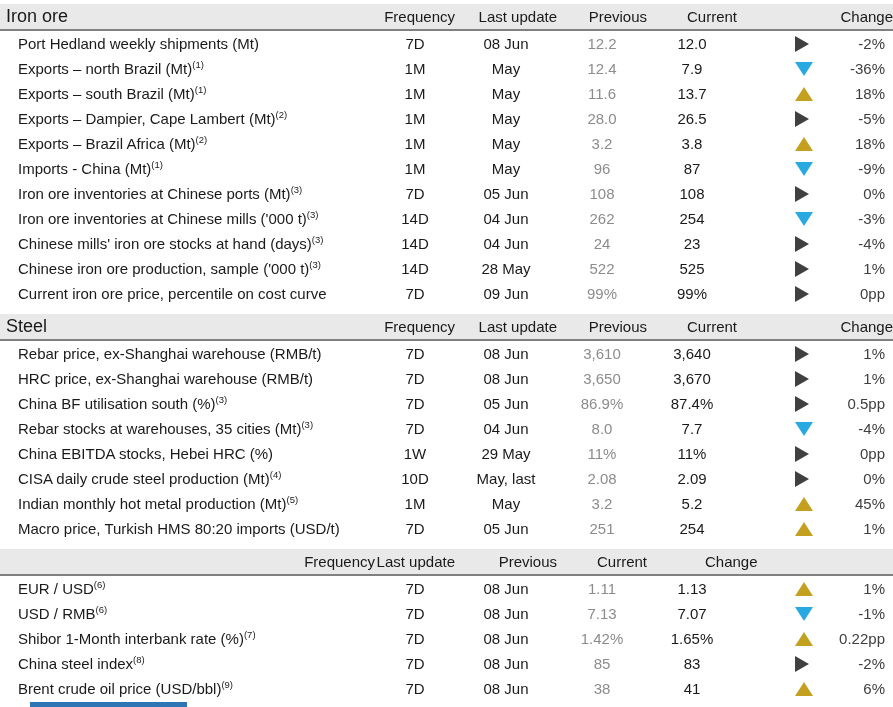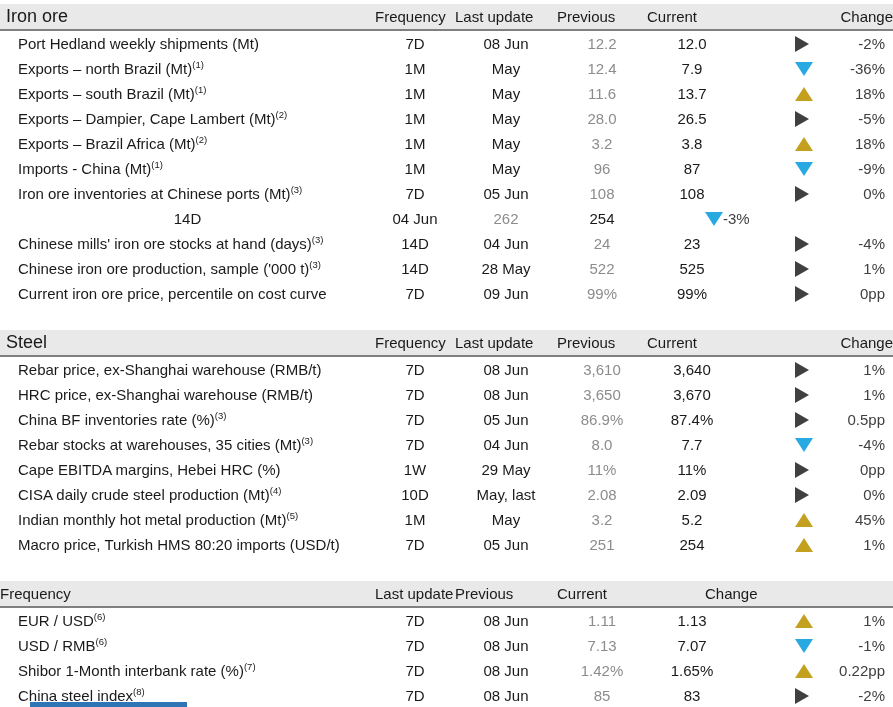--- a/index.html
+++ b/index.html
@@ -13,38 +13,38 @@
     position: relative;
     width: 893px;
     height: 707px;
     overflow: hidden;
     background: #ffffff;
   }
   .report {
     padding-top: 4px;
   }
   .section { margin: 0; }
-  .section + .section { margin-top: 24px; }
+  .section + .section { margin-top: 8px; }
 
   .section-header {
     display: grid;
     grid-template-columns: 375px 80px 102px 90px 90px 1fr;
     align-items: center;
     height: 25px;
     background: var(--header-bg, #e9e9e9);
     border-bottom: 2px solid var(--header-rule, #808080);
   }
   .section-title {
     font-size: 18px;
     padding-left: 6px;
     white-space: nowrap;
   }
   .col-head {
     font-size: 15px;
-    text-align: left;
+    text-align: right;
     white-space: nowrap;
   }
   .col-head.change-head {
     text-align: right;
     padding-left: 58px;
   }
 
   .row {
     display: grid;
     grid-template-columns: 375px 80px 102px 90px 90px 1fr;
@@ -192,20 +192,21 @@
     <div class="cell update">05 Jun</div>
     <div class="cell prev">108</div>
     <div class="cell curr">108</div>
     <div class="cell change">
       <span class="arrow flat"></span>
       <span class="val">0%</span>
     </div>
   </div>
 
   <div class="row">
+    <div class="cell name"><span>Iron ore inventories at Chinese mills ('000 t)</span><sup>(3)</sup></div>
     <div class="cell freq">14D</div>
     <div class="cell update">04 Jun</div>
     <div class="cell prev">262</div>
     <div class="cell curr">254</div>
     <div class="cell change">
       <span class="arrow down"></span>
       <span class="val">-3%</span>
     </div>
   </div>
 
@@ -275,21 +276,21 @@
     <div class="cell update">08 Jun</div>
     <div class="cell prev">3,650</div>
     <div class="cell curr">3,670</div>
     <div class="cell change">
       <span class="arrow flat"></span>
       <span class="val">1%</span>
     </div>
   </div>
 
   <div class="row">
-    <div class="cell name"><span>China BF inventories rate (%)</span><sup>(3)</sup></div>
+    <div class="cell name"><span>China BF utilisation south (%)</span><sup>(3)</sup></div>
     <div class="cell freq">7D</div>
     <div class="cell update">05 Jun</div>
     <div class="cell prev">86.9%</div>
     <div class="cell curr">87.4%</div>
     <div class="cell change">
       <span class="arrow flat"></span>
       <span class="val">0.5pp</span>
     </div>
   </div>
 
@@ -299,21 +300,21 @@
     <div class="cell update">04 Jun</div>
     <div class="cell prev">8.0</div>
     <div class="cell curr">7.7</div>
     <div class="cell change">
       <span class="arrow down"></span>
       <span class="val">-4%</span>
     </div>
   </div>
 
   <div class="row">
-    <div class="cell name"><span>Cape EBITDA margins, Hebei HRC (%)</span><sup></sup></div>
+    <div class="cell name"><span>China EBITDA stocks, Hebei HRC (%)</span><sup></sup></div>
     <div class="cell freq">1W</div>
     <div class="cell update">29 May</div>
     <div class="cell prev">11%</div>
     <div class="cell curr">11%</div>
     <div class="cell change">
       <span class="arrow flat"></span>
       <span class="val">0pp</span>
     </div>
   </div>
 

